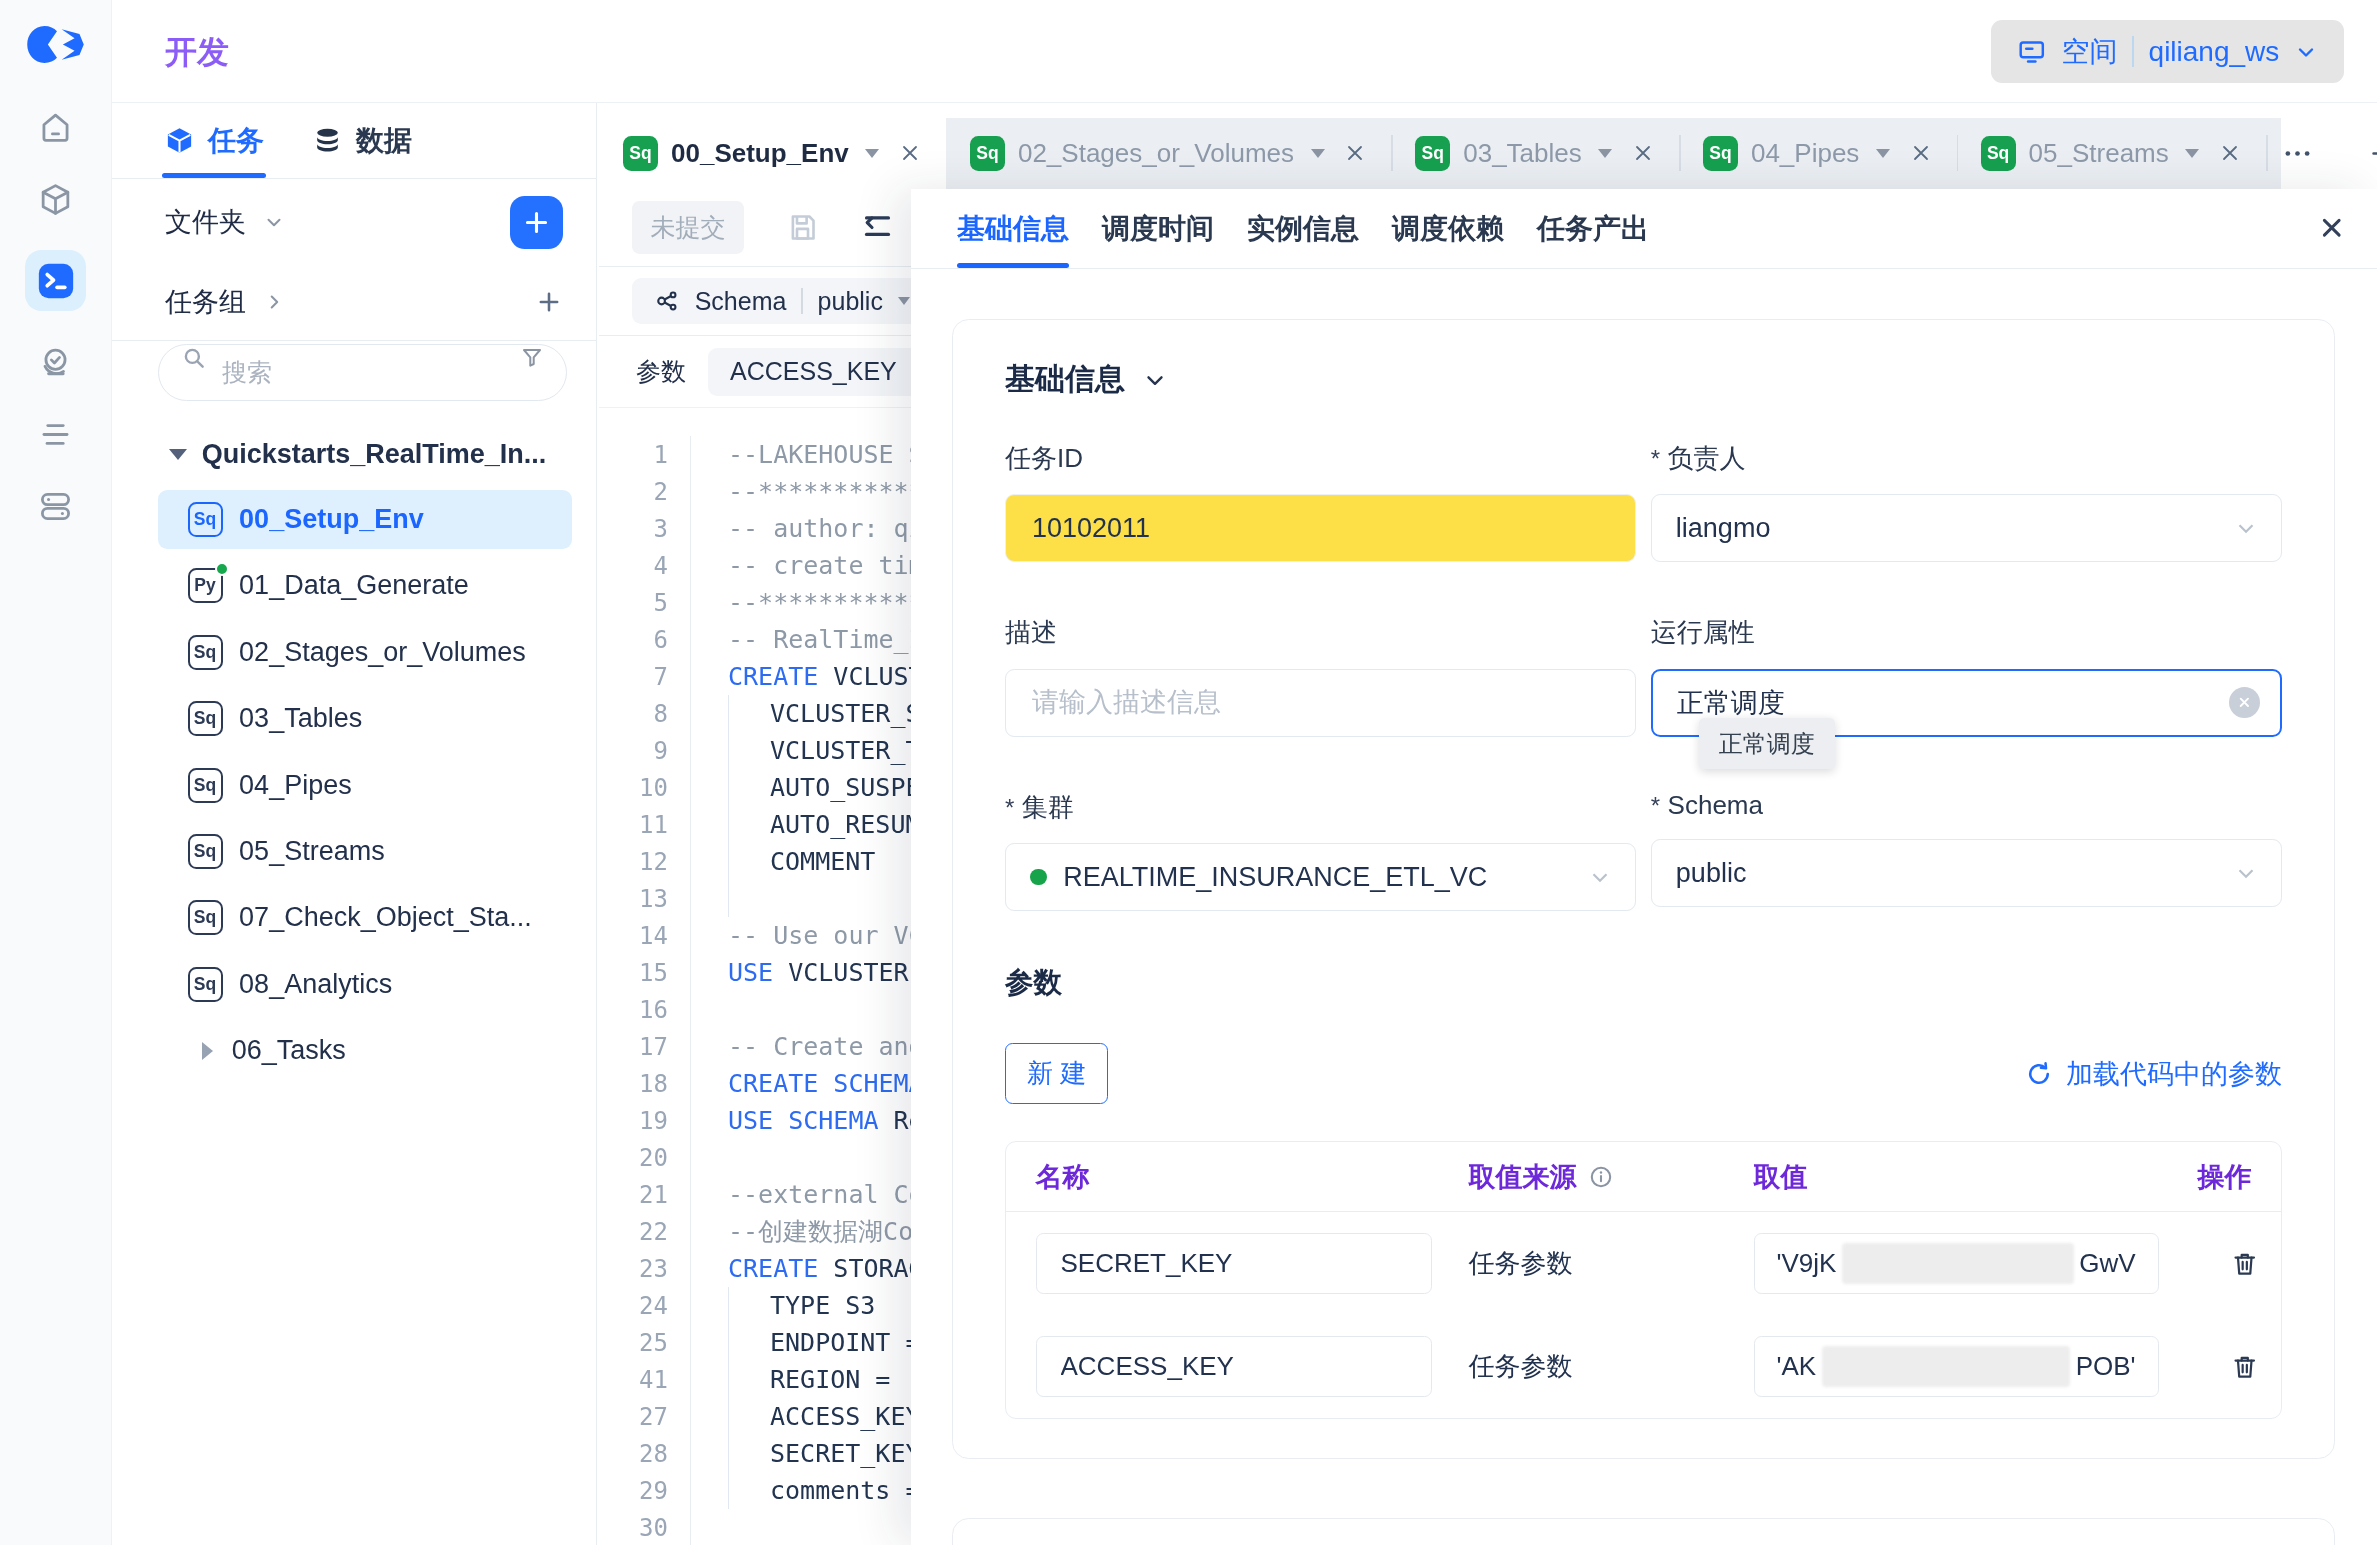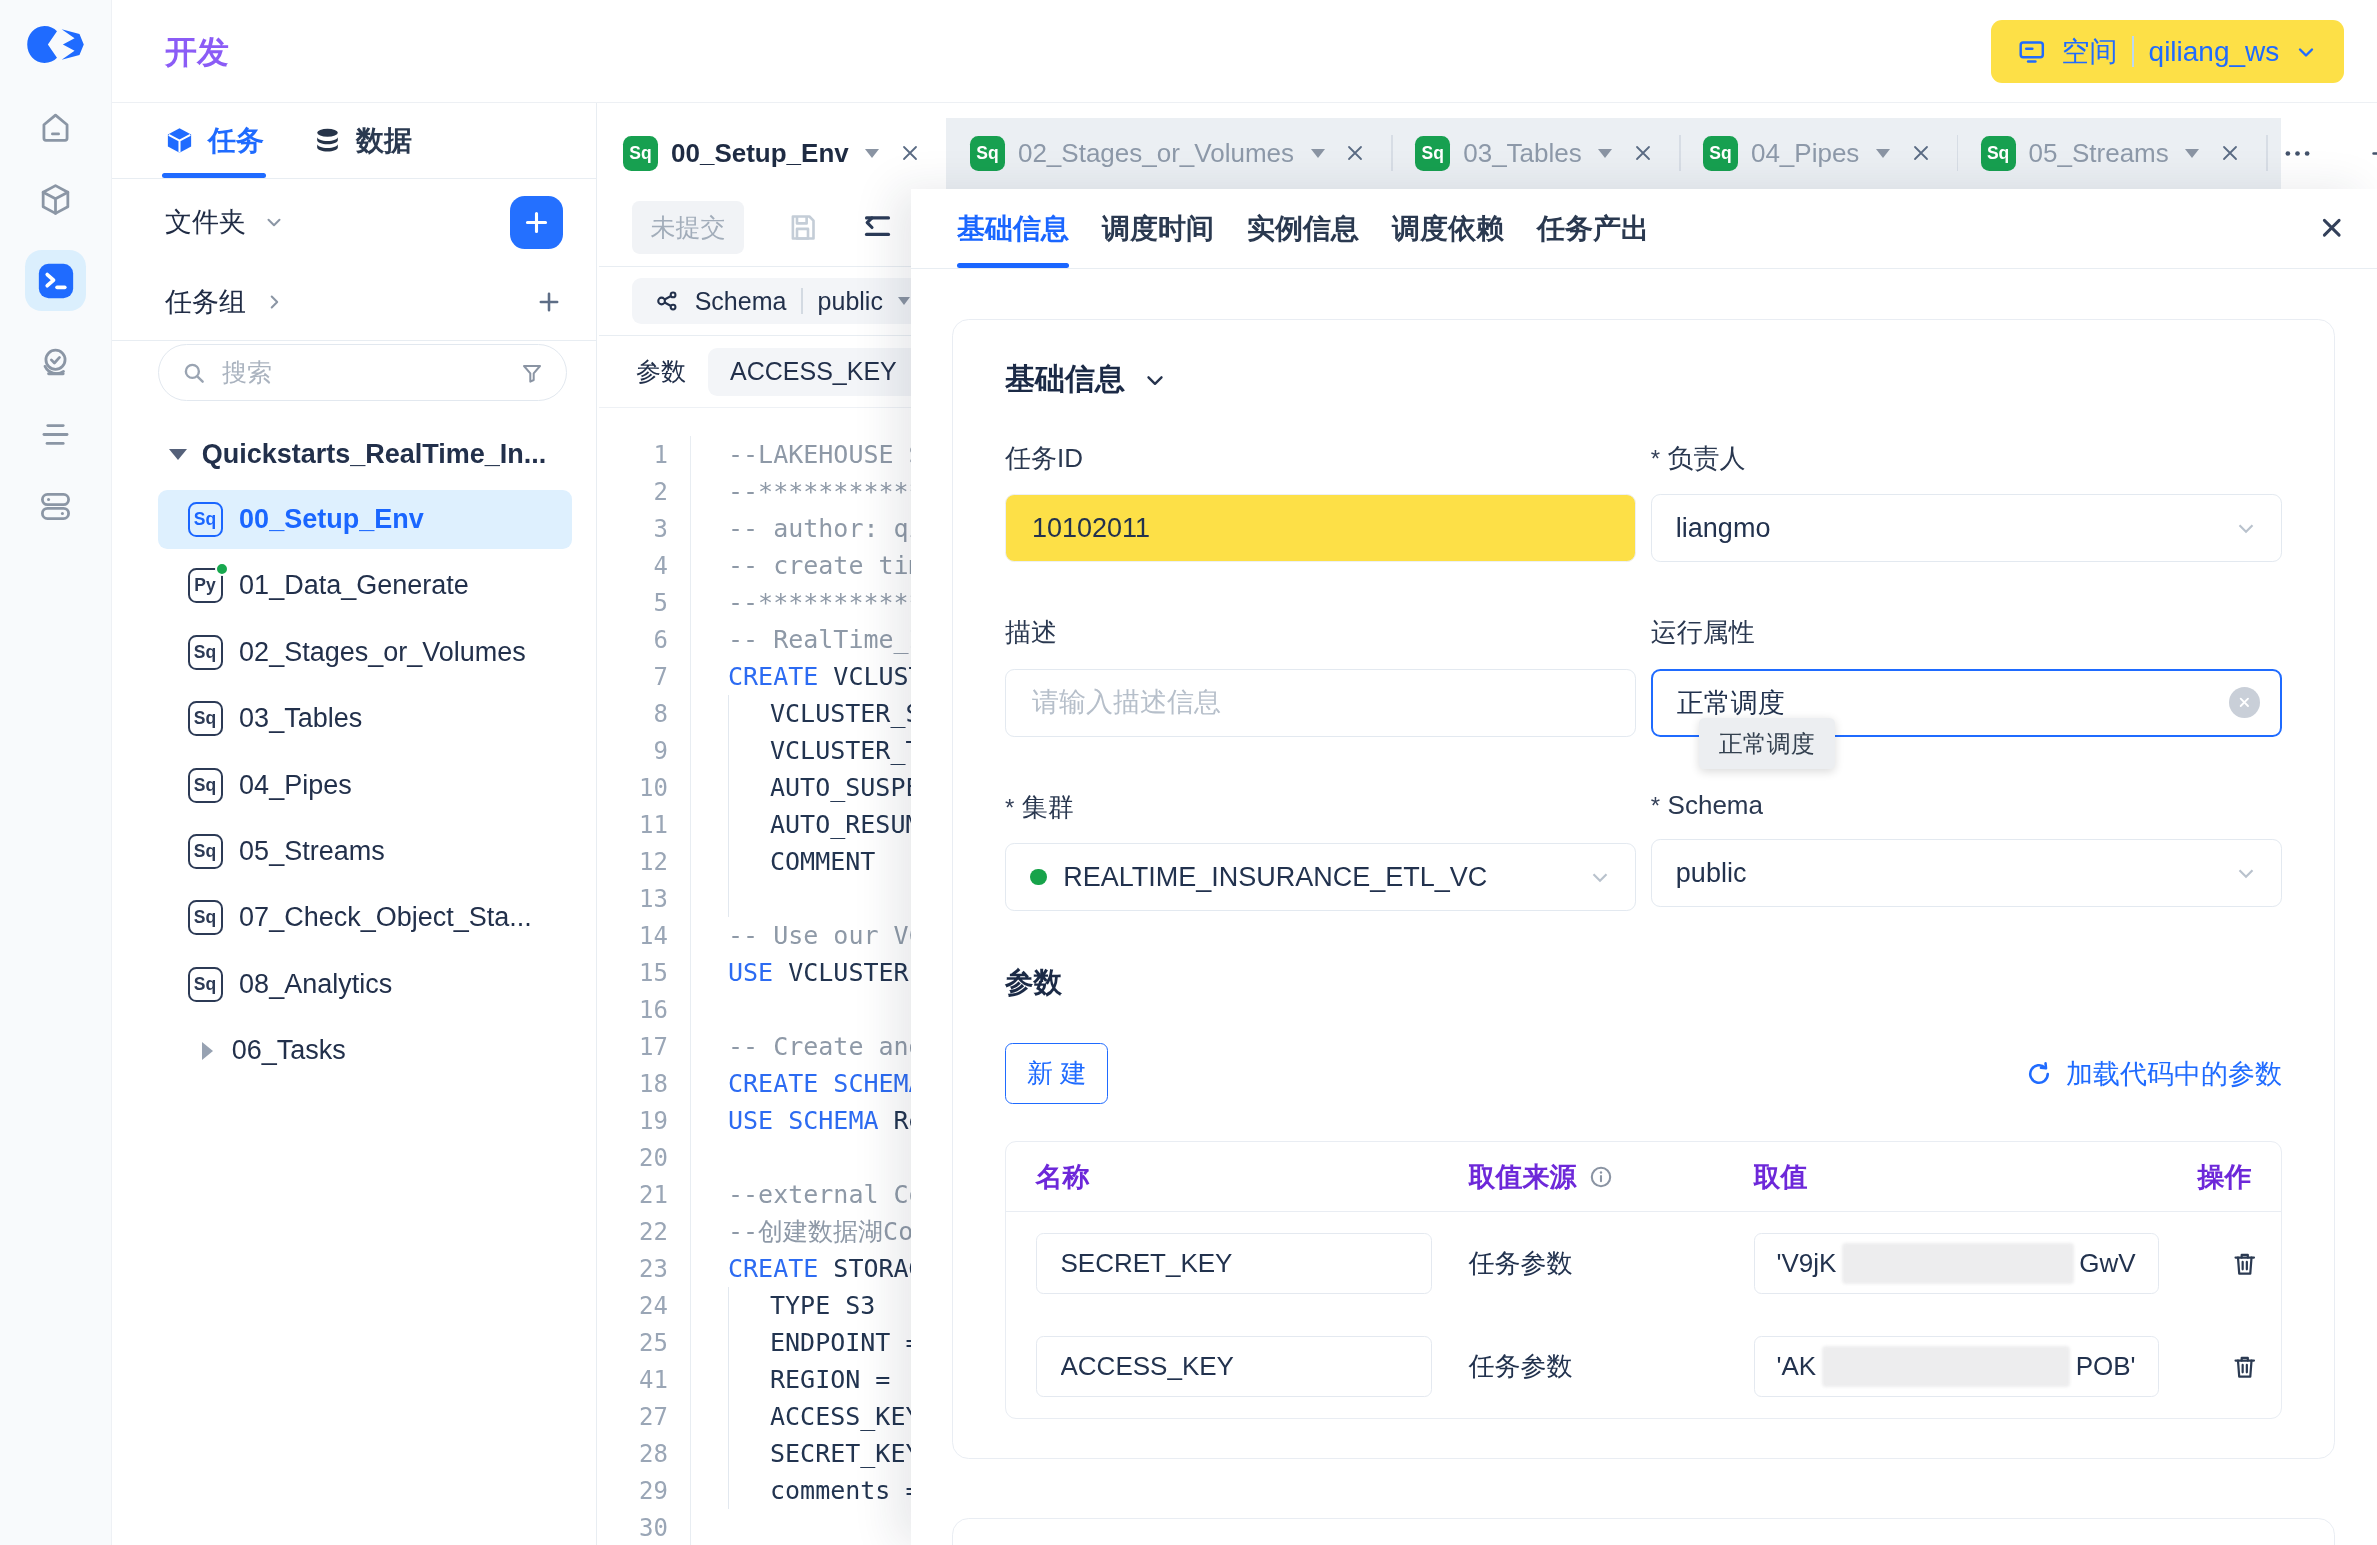--- a/index.html
+++ b/index.html
@@ -4,21 +4,21 @@
 <style>
   html,body{margin:0;padding:0;width:2377px;height:1545px;position:relative;overflow:hidden;
     font-family:"Liberation Sans",sans-serif;background:#fff;color:#22304b;}
   *{box-sizing:border-box;}
   svg{display:block;}
 
   
   .topbar{position:absolute;left:112px;top:0;right:0;height:103px;background:#fff;
     border-bottom:0.9px solid #edf0f4;z-index:3;}
   .page-title{position:absolute;left:53px;top:31px;font-size:32px;font-weight:700;color:#8b5cf6;}
-  .ws-pill{position:absolute;right:33px;top:20px;height:63px;background:#fde047;border-radius:11px;
+  .ws-pill{position:absolute;right:33px;top:20px;height:63px;background:#e5e5e5;border-radius:11px;
     display:flex;align-items:center;gap:14.7px;padding:0 26px;color:#1f6bff;font-size:28px;cursor:pointer;}
   .ws-div{width:1.8px;height:31px;background:#bcd8f0;}
 
   
   .rail{position:absolute;left:0;top:0;width:112px;height:100%;background:#f8fafc;
     border-right:0.9px solid #eef1f5;z-index:4;display:flex;flex-direction:column;align-items:center;}
   .logo{margin-top:24px;}
   .rail-nav{margin-top:41px;display:flex;flex-direction:column;align-items:center;gap:30px;}
   .rail-item{width:42px;height:42px;color:#8b96a5;display:flex;align-items:center;justify-content:center;cursor:pointer;}
   .rail-item.active{width:61px;height:61px;background:#dbeffd;border-radius:16.6px;}
@@ -31,21 +31,21 @@
   .lp-tab.active{color:#1f6bff;}
   .lp-tab.active::after{content:"";position:absolute;left:-1.8px;right:-1.8px;bottom:0;height:4.6px;background:#1f6bff;border-radius:2.8px;}
   .lp-row{display:flex;align-items:center;padding:0 33px 0 53px;font-size:27px;color:#202c45;}
   .lp-taskgroup{height:77px;border-bottom:0.9px solid #e8edf2;gap:16.6px;}
   .lp-folder{height:83px;gap:16.6px;margin-top:1.8px;}
   .spacer{flex:1;}
   .plus-plain{color:#5d6d86;}
   .folder-add-btn{width:53px;height:53px;background:#2470ff;border-radius:14.7px;color:#fff;
     display:flex;align-items:center;justify-content:center;cursor:pointer;}
   .lp-search{margin:3.7px 29.5px 0 46px;height:57px;border:1.8px solid #e2e8ef;border-radius:28.5px;
-    display:flex;align-items:center;padding:0 22px;gap:13px;color:#9aa4b2;}
+    display:flex;padding:0 22px;gap:13px;color:#9aa4b2;}
   .lp-search input{border:none;outline:none;flex:1;font-size:25px;color:#223252;font-family:inherit;min-width:0;background:transparent;}
   .lp-search input::placeholder{color:#aab3bf;}
   .tree{margin-top:29.5px;padding-left:46px;}
   .tree-root{display:flex;align-items:center;gap:14.7px;font-size:27px;color:#22304b;font-weight:600;
     height:48px;margin-bottom:11px;padding-left:11px;cursor:pointer;}
   .tri-down{width:0;height:0;border-left:9.2px solid transparent;border-right:9.2px solid transparent;border-top:11px solid #55617a;}
   .tree-item{display:flex;align-items:center;gap:16.6px;height:59px;margin-bottom:7.4px;padding-left:29.5px;
     font-size:27px;color:#22304b;width:414px;border-radius:9.2px;cursor:pointer;}
   .tree-item.selected{background:#def0fe;color:#1a66ff;font-weight:700;}
   .badge{width:35px;height:35px;border:2.8px solid #2c3a55;border-radius:8.3px;display:flex;align-items:center;

